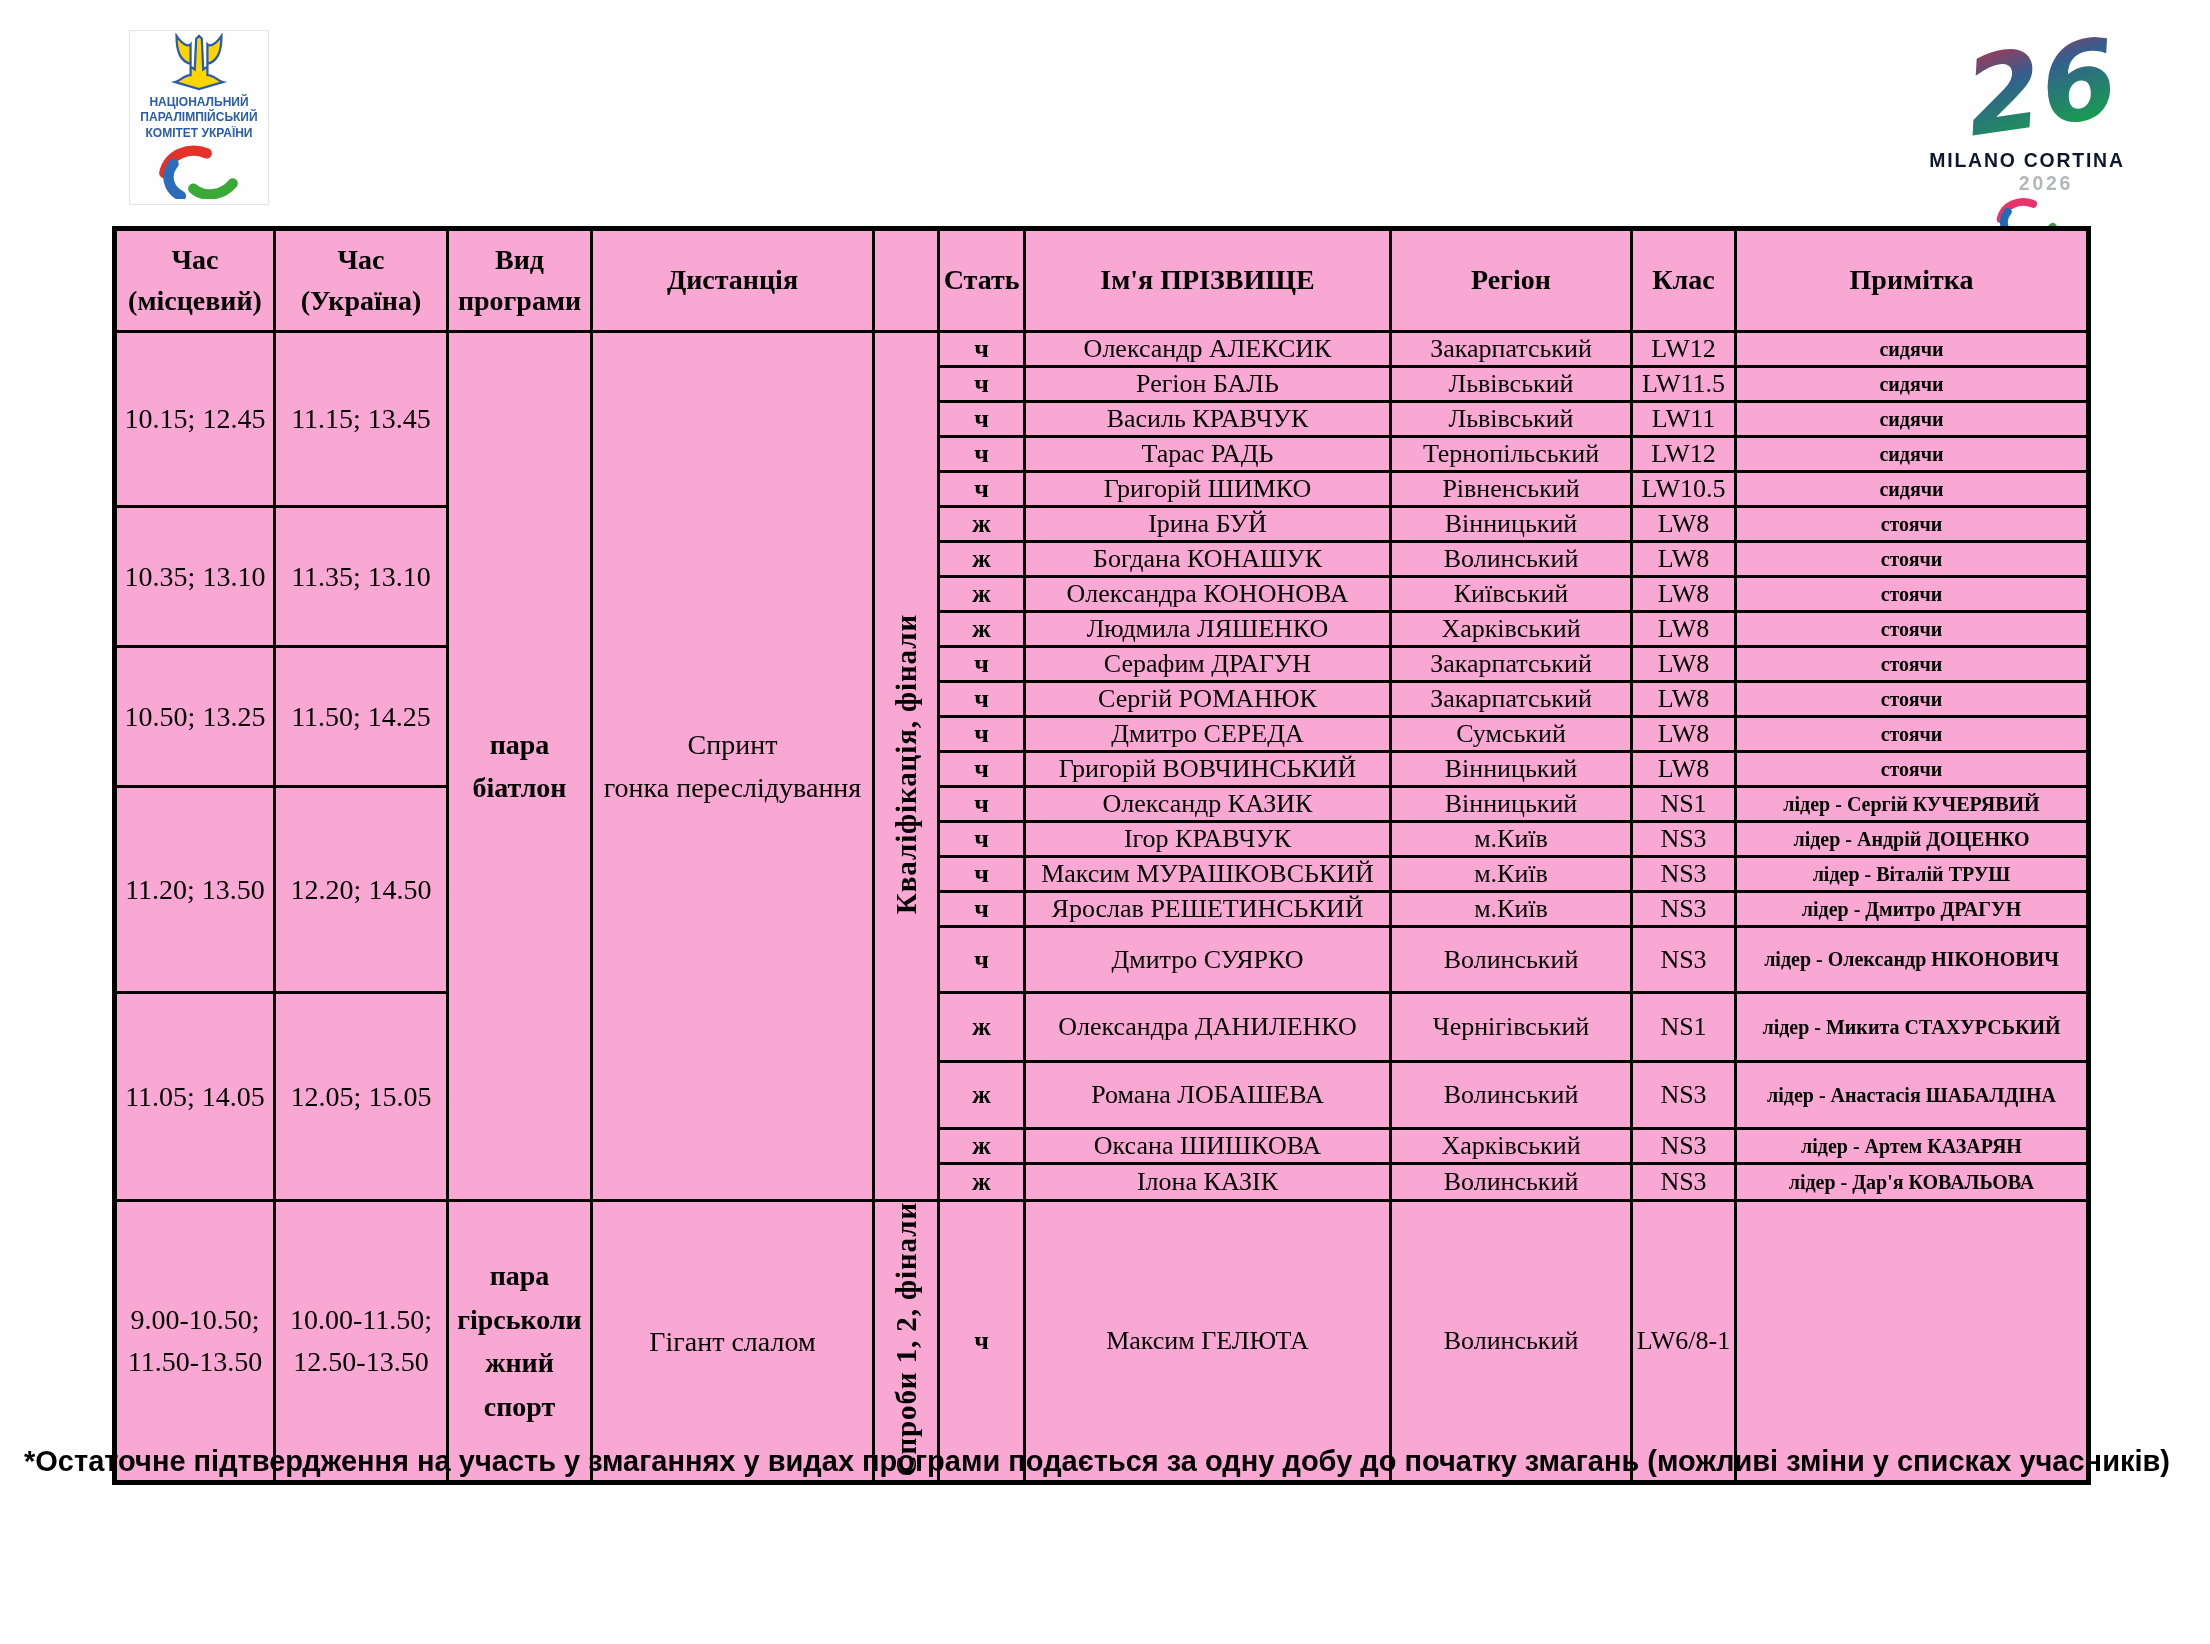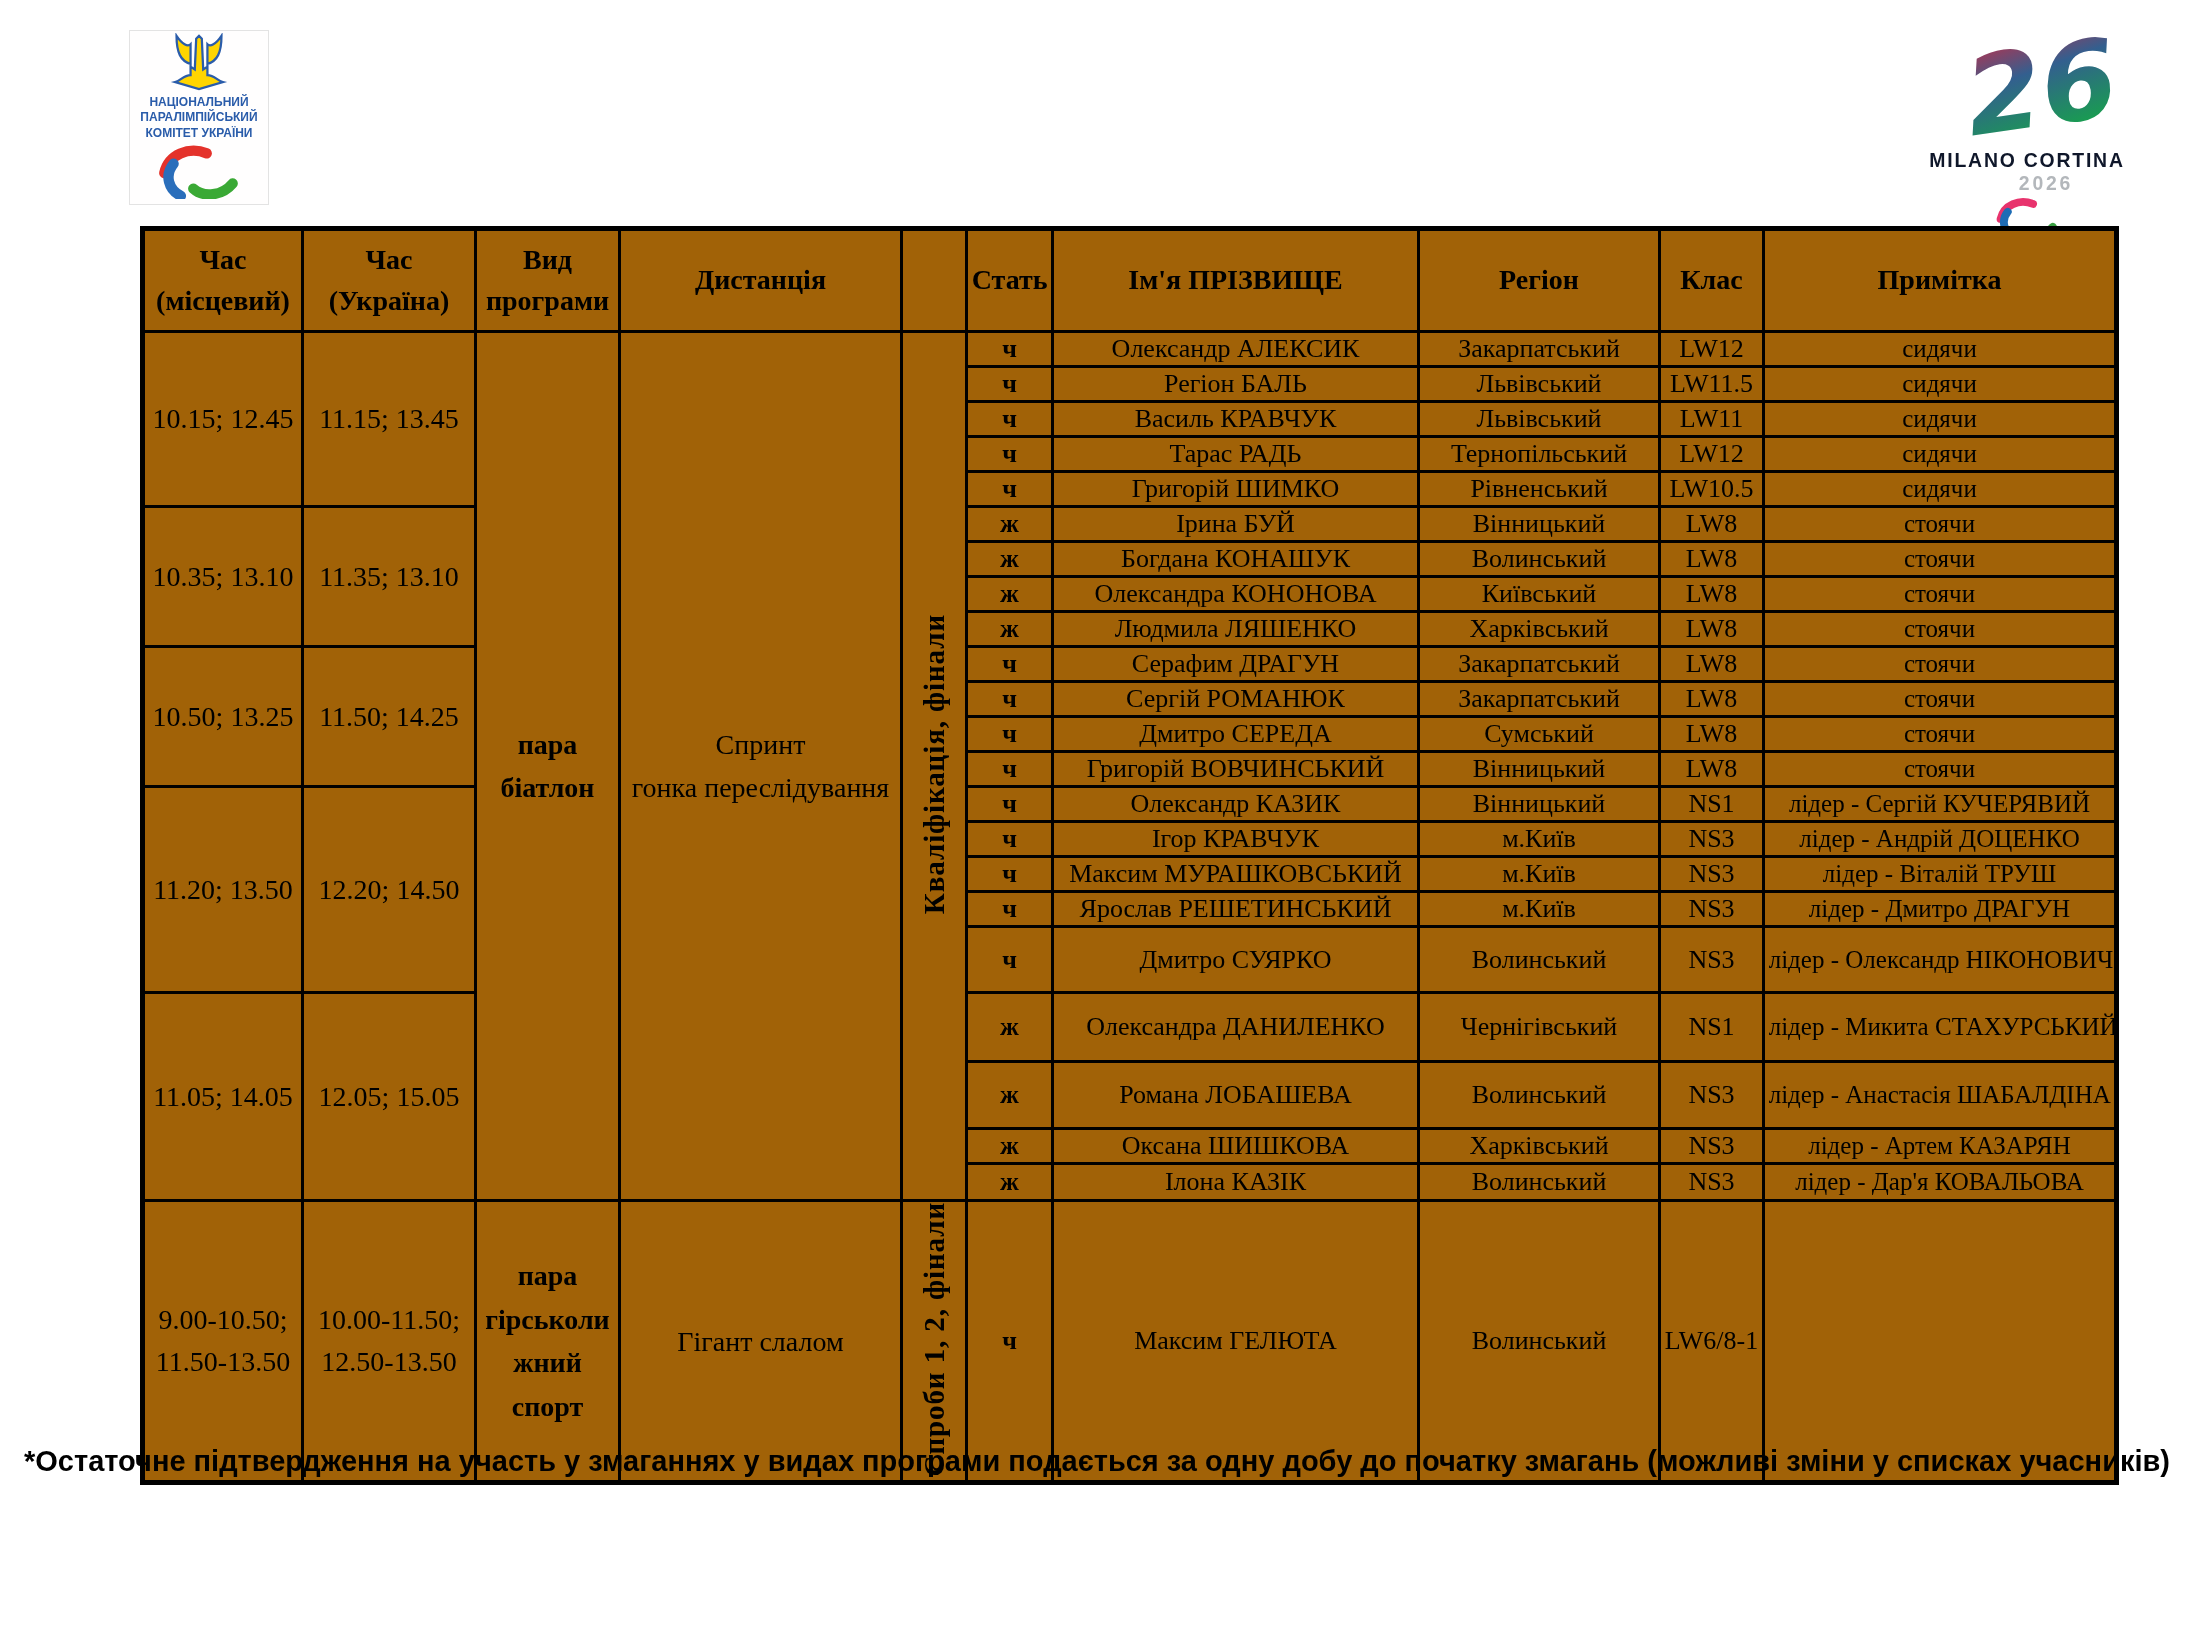--- a/index.html
+++ b/index.html
@@ -16,37 +16,37 @@
           font-family:"Liberation Sans",sans-serif;font-weight:bold;}
   .title{font-size:29px;line-height:1.15;}
   .subtitle{font-size:30px;margin-top:25px;}
   .date{font-size:30px;margin-top:14px;}
   .milano{position:absolute;top:24px;right:54px;width:258px;display:flex;flex-direction:column;
           align-items:center;font-family:"Liberation Sans",sans-serif;}
   .milano-name{color:#0f172a;font-weight:bold;font-size:19.4px;letter-spacing:1.8px;margin-top:-3.7px;}
   .milano-year{color:#b3b7bb;font-weight:bold;font-size:19.4px;letter-spacing:2.8px;margin-left:38px;}
 
   
-  table.program{position:absolute;left:140px;top:226px;border-collapse:collapse;
-                table-layout:fixed;width:1973px;border:5.5px solid #000;background:#a16207;}
+  table.program{position:absolute;left:112px;top:226px;border-collapse:collapse;
+                table-layout:fixed;width:1973px;border:5.5px solid #000;background:#f9a8d4;}
   .program td,.program th{border:3.7px solid #000;padding:0 3.7px;text-align:center;
                           vertical-align:middle;overflow:hidden;}
   .program th{font-size:28px;font-weight:bold;white-space:pre-line;line-height:1.45;}
   tr.hHead{height:103px;}
   tr.h38{height:35px;} tr.h40{height:37px;} tr.h72{height:66px;}
   tr.h73{height:67px;} tr.h75{height:69px;} tr.h247{height:228px;}
   .time{font-size:28px;white-space:pre-line;line-height:1.5;}
   .sport{font-weight:bold;font-size:28px;line-height:1.55;overflow-wrap:anywhere;}
   .dist{font-size:28px;white-space:pre-line;line-height:1.55;}
   .vcell{padding:0;}
   .vtext{display:inline-block;writing-mode:vertical-rl;transform:rotate(180deg);
          font-weight:bold;font-size:29px;letter-spacing:0.9px;white-space:nowrap;}
   .g{font-weight:bold;font-size:26px;white-space:nowrap;}
   .nm,.rg,.cl{font-size:26px;white-space:nowrap;}
-  .nt{font-size:25px;white-space:nowrap;}
+  .nt{font-size:20px;white-space:nowrap;font-weight:bold;}
   .rtop{vertical-align:top;padding-top:6.5px;}
 
   .footnote{position:absolute;left:0;right:16px;top:1445px;text-align:center;
             font-family:"Liberation Sans",sans-serif;font-weight:bold;font-size:29px;}
 </style>
 </head>
 <body>
 
 <div class="page">
 

